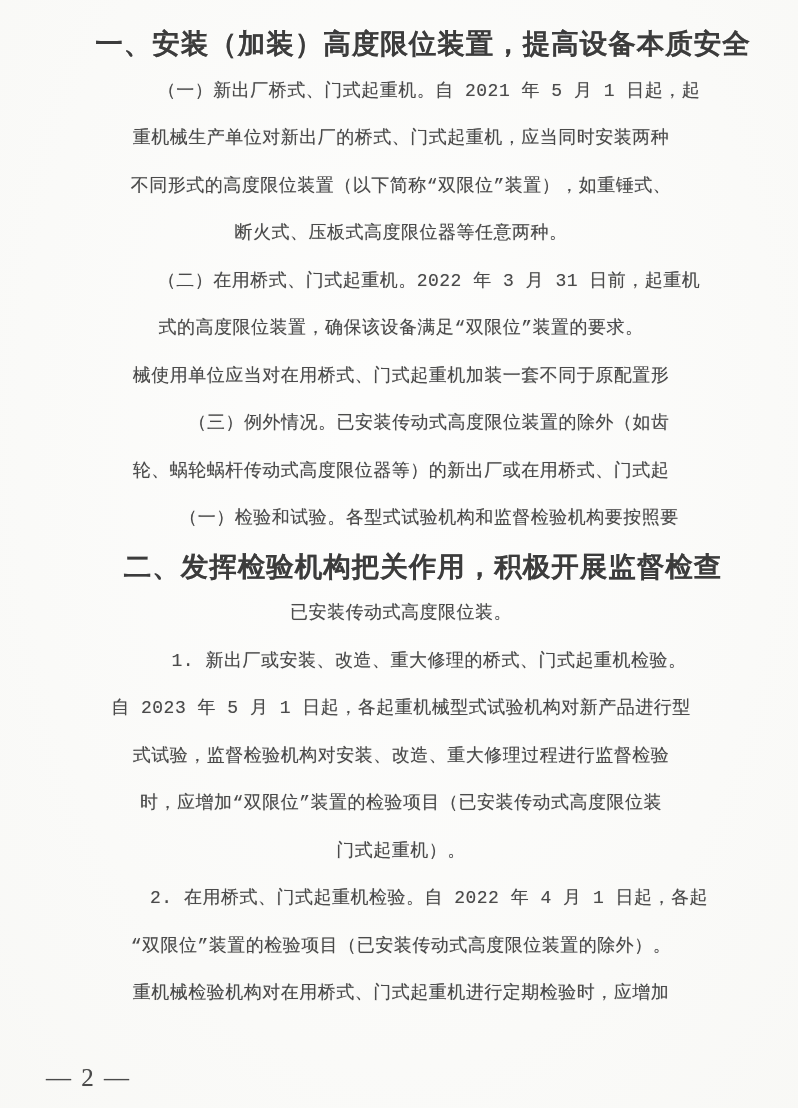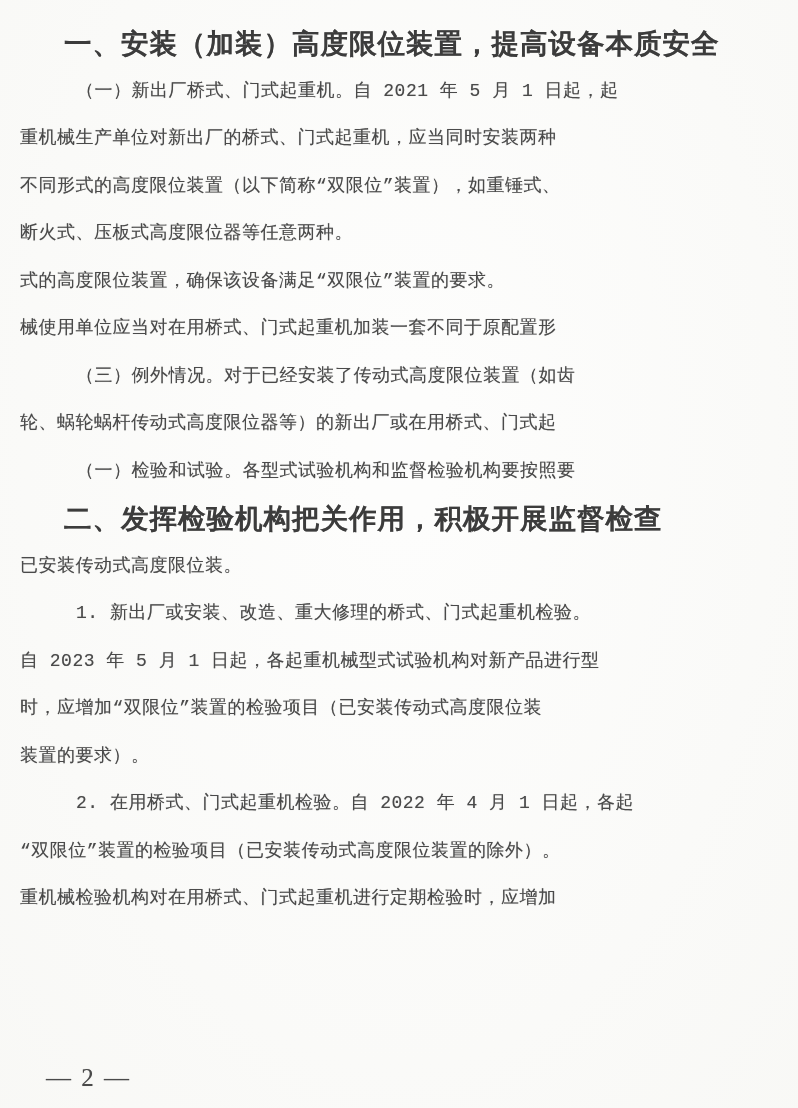--- a/index.html
+++ b/index.html
@@ -16,20 +16,21 @@
   }
   .page {
     position: relative;
     width: 798px;
     height: 1108px;
     background: var(--bg);
     overflow: hidden;
     
     background-image:
       radial-gradient(ellipse at 50% 40%, rgba(255,255,255,0.6) 0%, rgba(240,240,236,0.25) 100%);
+    text-align: center;
   }
   .content {
     padding: 20px 16px 0 20px;
   }
   .line {
     height: 47.5px;
     line-height: 47.5px;
     font-size: 18px;
     color: var(--ink);
     white-space: nowrap;
@@ -64,29 +65,31 @@
 </head>
 <body>
 
 <div class="page">
   <div class="content">
       <div class="line heading">一、安装（加装）高度限位装置，提高设备本质安全</div>
       <div class="line indent">（一）新出厂桥式、门式起重机。自 2021 年 5 月 1 日起，起</div>
       <div class="line plain">重机械生产单位对新出厂的桥式、门式起重机，应当同时安装两种</div>
       <div class="line plain">不同形式的高度限位装置（以下简称“双限位”装置），如重锤式、</div>
       <div class="line plain">断火式、压板式高度限位器等任意两种。</div>
+      <div class="line indent">（二）在用桥式、门式起重机。2022 年 3 月 31 日前，起重机</div>
       <div class="line plain">式的高度限位装置，确保该设备满足“双限位”装置的要求。</div>
       <div class="line plain">械使用单位应当对在用桥式、门式起重机加装一套不同于原配置形</div>
-      <div class="line indent">（三）例外情况。对于已经安装了传动式高度限位装置（如齿</div>
+      <div class="line indent">（三）例外情况。已安装传动式高度限位装置的除外（如齿</div>
       <div class="line plain">轮、蜗轮蜗杆传动式高度限位器等）的新出厂或在用桥式、门式起</div>
       <div class="line indent">（一）检验和试验。各型式试验机构和监督检验机构要按照要</div>
       <div class="line heading">二、发挥检验机构把关作用，积极开展监督检查</div>
       <div class="line plain">已安装传动式高度限位装。</div>
       <div class="line indent">1. 新出厂或安装、改造、重大修理的桥式、门式起重机检验。</div>
       <div class="line plain">自 2023 年 5 月 1 日起，各起重机械型式试验机构对新产品进行型</div>
+      <div class="line plain">式试验，监督检验机构对安装、改造、重大修理过程进行监督检验</div>
       <div class="line plain">时，应增加“双限位”装置的检验项目（已安装传动式高度限位装</div>
-      <div class="line plain">装置的要求）。</div>
+      <div class="line plain">门式起重机）。</div>
       <div class="line indent">2. 在用桥式、门式起重机检验。自 2022 年 4 月 1 日起，各起</div>
       <div class="line plain">“双限位”装置的检验项目（已安装传动式高度限位装置的除外）。</div>
       <div class="line plain">重机械检验机构对在用桥式、门式起重机进行定期检验时，应增加</div>
     </div>
   <div class="footer">— 2 —</div>
 </div>
 
 </body></html>

